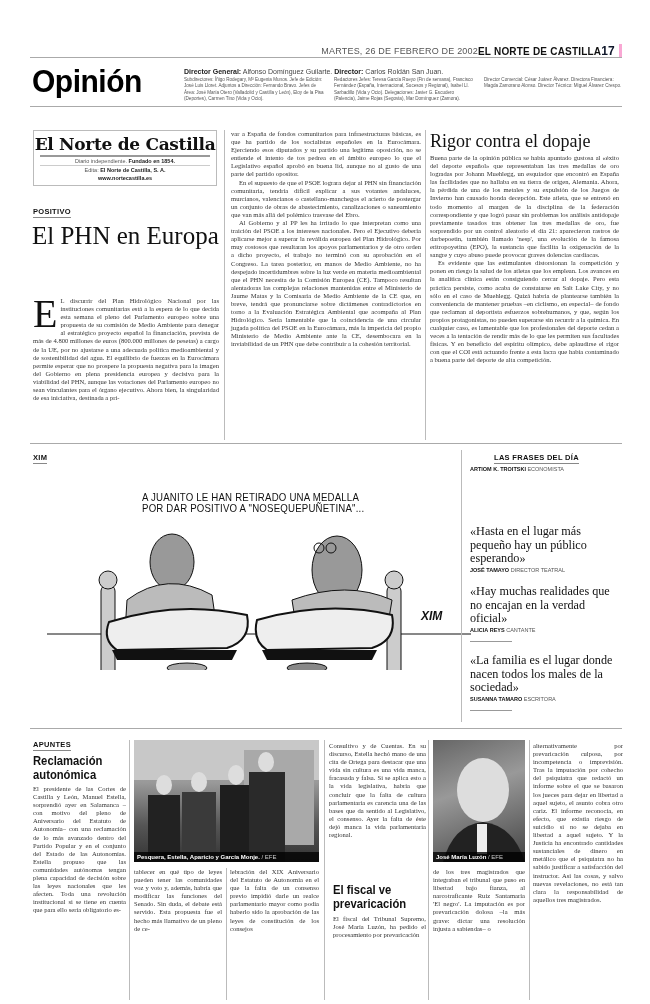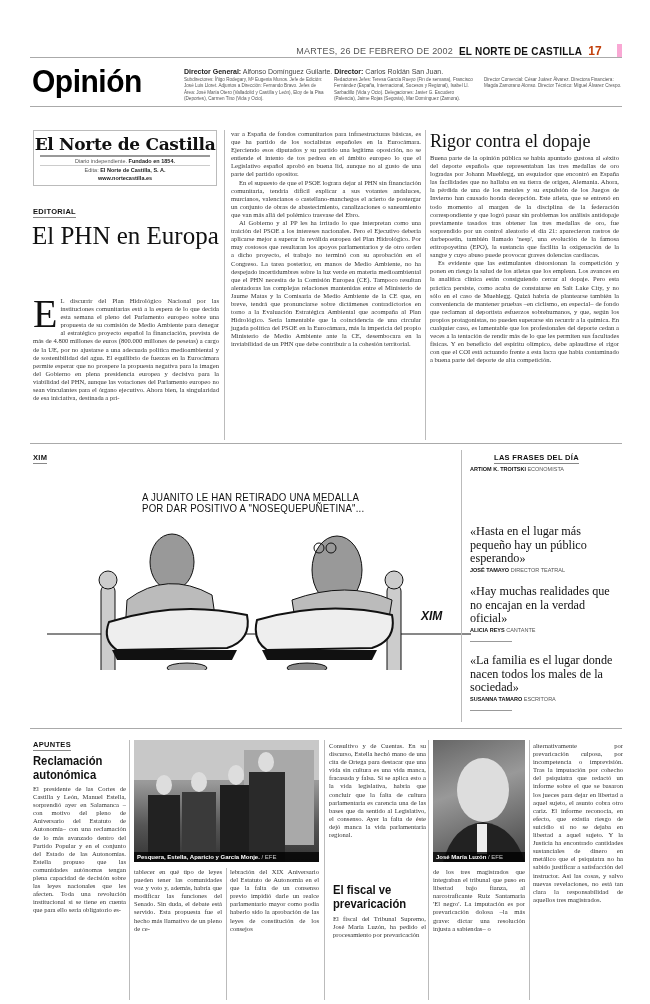--- a/index.html
+++ b/index.html
@@ -1,21 +1,21 @@
 <!DOCTYPE html>
 <html><head>
 <meta charset="utf-8">
 <style>
 *{box-sizing:border-box;margin:0;padding:0}
 body{width:650px;height:1004px;background:#fff;position:relative;overflow:hidden;font-family:"Liberation Serif",serif;color:#222}
 .abs{position:absolute}
-.dateline{top:44px;right:28px;font-size:9px;letter-spacing:.2px;color:#333;display:flex;align-items:center;gap:6px}
+.dateline{top:44px;right:28px;font-size:9px;letter-spacing:.2px;color:#333;display:flex;align-items:center;}
 .dateline .date{font-family:"Liberation Sans",sans-serif;color:#555}
 .dateline .paper{font-family:"Liberation Sans",sans-serif;font-weight:bold;color:#111;font-size:10px}
-.dateline .pagen{font-family:"Liberation Sans",sans-serif;font-weight:bold;font-size:12px;color:#c2410c;border-right:5px solid #f9a8d4;padding-right:15px}
+.dateline .pagen{font-family:"Liberation Sans",sans-serif;font-weight:bold;font-size:12px;color:#0f172a;border-right:3px solid #f9a8d4;padding-right:4px}
 .rule{left:30px;width:592px;height:1px;background:#aaa}
 .section-title{top:64px;left:32px;font-family:"Liberation Sans",sans-serif;font-weight:900;font-size:30px;letter-spacing:-.5px;color:#000;transform:scaleY(1.05)}
 .masthead-credits{top:68px;left:184px;width:440px;font-family:"Liberation Sans",sans-serif;color:#444}
 .mc-top{font-size:7px;margin-bottom:2px}
 .mc-top b{color:#222}
 .mc-cols{display:flex;gap:10px;font-size:4.6px;line-height:6.4px;color:#555}
 .mc-cols div{flex:1}
 .logo-box{top:130px;left:33px;width:184px;height:56px;border:1px solid #bbb}
 .logo-name{font-family:"DejaVu Serif",serif;font-weight:bold;font-size:17px;text-align:center;margin-top:3px;color:#111;letter-spacing:-.3px}
 .logo-rule{height:2px;background:#999;margin:1px 6px 0}
@@ -83,21 +83,21 @@
     <b>Fundado en 1854.</b>
   </div>
   <div class="logo-sep"></div>
   <div class="logo-line">
     <span>Edita:</span>
     <b>El Norte de Castilla, S. A.</b>
   </div>
   <div class="logo-line"><b>www.nortecastilla.es</b></div>
 </div>
 
-<div class="abs edit-kicker kicker">EDITORIAL</div>
+<div class="abs edit-kicker kicker">POSITIVO</div>
 <div class="abs edit-title">El PHN en Europa</div>
 <div class="abs edit-col1 body-text">
   <span class="dropcap">E</span>
   <span>L discurrir del Plan Hidrológico Nacional por las instituciones comunitarias está a la espera de lo que decida esta semana el pleno del Parlamento europeo sobre una propuesta de su comisión de Medio Ambiente para denegar al estratégico proyecto español la financiación, prevista de más de 4.800 millones de euros (800.000 millones de pesetas) a cargo de la UE, por no ajustarse a una adecuada política medioambiental y de sostenibilidad del agua. El equilibrio de fuerzas en la Eurocámara permite esperar que no prospere la propuesta negativa para la imagen del Gobierno en plena presidencia europea y decisiva para la viabilidad del PHN, aunque las votaciones del Parlamento europeo no sean vinculantes para el órgano ejecutivo. Ahora bien, la singularidad de esa iniciativa, destinada a pri-</span>
 </div>
 <div class="abs vsep" style="top:130px;left:224px;height:310px"></div>
 <div class="abs edit-col2 body-text">
   <p style="text-indent:0">var a España de fondos comunitarios para infraestructuras básicas, es que ha partido de los socialistas españoles en la Eurocámara. Ejerciendo esos diputados y su partido una legítima oposición, no se entiende el intento de tos pedrea en el ámbito europeo lo que el Legislativo español aprobó en buena lid, aunque no al gusto de una parte del partido opositor.</p>
   <p>En el supuesto de que el PSOE lograra dejar al PHN sin financiación comunitaria, tendría difícil explicar a sus votantes andaluces, murcianos, valencianos o castellano-manchegos el acierto de postergar un conjunto de obras de abastecimiento, canalizaciones o saneamiento que van más allá del polémico trasvase del Ebro.</p>
   <p>Al Gobierno y al PP les ha irritado lo que interpretan como una traición del PSOE a los intereses nacionales. Pero el Ejecutivo debería aplicarse mejor a superar la reválida europea del Plan Hidrológico. Por muy costosos que resultaran los apoyos parlamentarios y de otro orden a dicho proyecto, el trabajo no terminó con su aprobación en el Congreso. La tarea posterior, en manos de Medio Ambiente, no ha despejado incertidumbres sobre la luz verde en materia medioambiental que el PHN necesita de la Comisión Europea (CE). Tampoco resultan alentadoras las complejas relaciones mantenidas entre el Ministerio de Jaume Matas y la Comisaría de Medio Ambiente de la CE que, en breve, tendrá que pronunciarse sobre dictámenes contradictorios en torno a la Evaluación Estratégica Ambiental que acompaña al Plan Hidrológico. Sería lamentable que la coincidencia de una circular jugada política del PSOE en la Eurocámara, más la impericia del propio Ministerio de Medio Ambiente ante la CE, desembocara en la inviabilidad de un PHN que debe contribuir a la cohesión territorial.</p>

